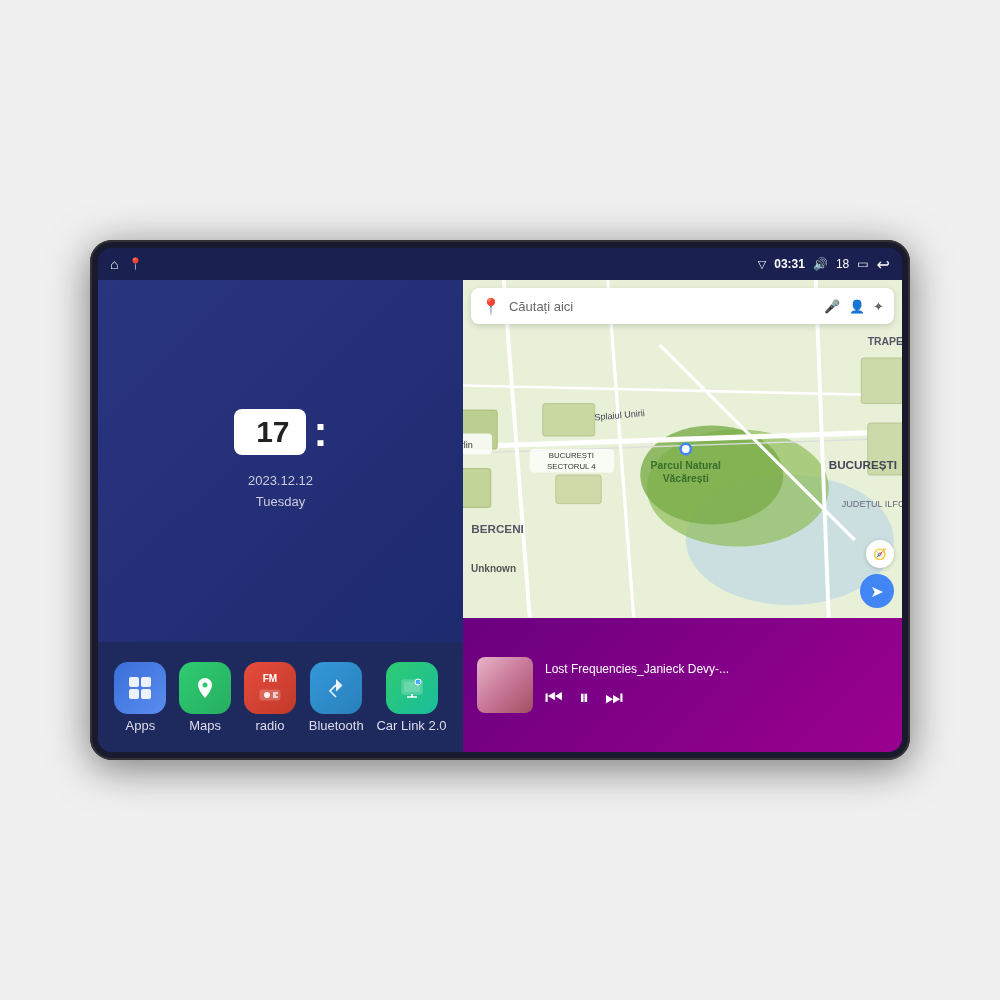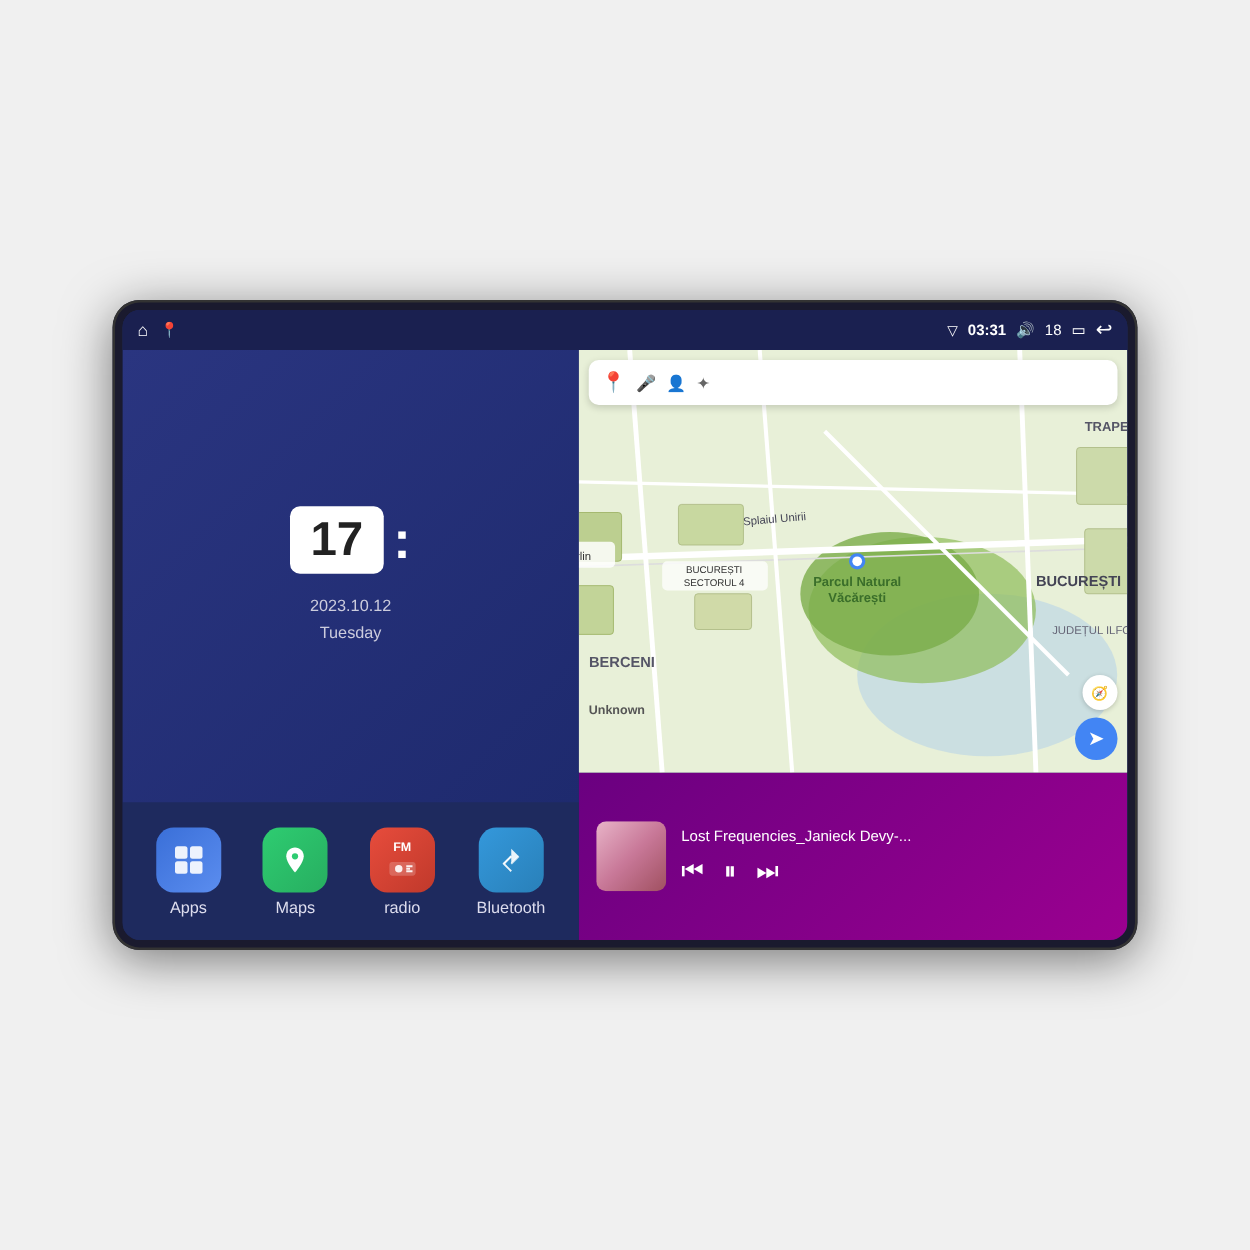--- a/index.html
+++ b/index.html
@@ -89,26 +89,26 @@
     .clock-display {
       display: flex;
       align-items: center;
       gap: 8px;
       margin-bottom: 16px;
     }
     .clock-block {
       background: #fff;
       border-radius: 8px;
       padding: 8px 16px;
-      font-size: 38px;
+      font-size: 30px;
       font-weight: bold;
       color: #222;
       line-height: 1;
       min-width: 72px;
-      text-align: left;
+      text-align: right;
     }
     .clock-colon {
       font-size: 42px;
       font-weight: bold;
       color: #fff;
       line-height: 1;
     }
     .clock-date {
       color: #ccd;
       font-size: 13px;
@@ -334,21 +334,21 @@
     <div class="main-content">
 
       <div class="left-panel">
 
         <div class="clock-widget">
           <div class="clock-display">
             <div class="clock-block">17</div>
             <div class="clock-colon">:</div>
           </div>
           <div class="clock-date">
-            <div>2023.10.12</div>
+            <div>2023.12.12</div>
             <div>Tuesday</div>
           </div>
         </div>
 
         <div class="app-row">
 
           <div class="app-icon">
             <div class="app-icon-img icon-apps">
               <svg width="28" height="28" viewBox="0 0 28 28" fill="none">
                 <rect x="3" y="3" width="10" height="10" rx="2" fill="white" opacity="0.9"></rect>
@@ -389,20 +389,33 @@
               <svg width="28" height="28" viewBox="0 0 28 28" fill="none">
                 <path d="M14 5L20 11L14 17V5Z" fill="white" opacity="0.9"></path>
                 <path d="M14 17L20 11" stroke="white" stroke-width="1.5" opacity="0.7"></path>
                 <path d="M14 23L8 17L14 11" stroke="white" stroke-width="1.5" opacity="0.9" fill="none"></path>
                 <path d="M14 11L8 17" stroke="white" stroke-width="1.5" opacity="0.7"></path>
               </svg>
             </div>
             <span class="app-icon-label">Bluetooth</span>
           </div>
 
+          <div class="app-icon">
+            <div class="app-icon-img icon-carlink">
+              <svg width="28" height="28" viewBox="0 0 28 28" fill="none">
+                <rect x="4" y="6" width="20" height="14" rx="2" fill="white" opacity="0.2" stroke="white" stroke-width="1.5"></rect>
+                <rect x="6" y="8" width="16" height="10" rx="1" fill="white" opacity="0.15"></rect>
+                <line x1="14" y1="20" x2="14" y2="23" stroke="white" stroke-width="2"></line>
+                <line x1="9" y1="23" x2="19" y2="23" stroke="white" stroke-width="1.5"></line>
+                <circle cx="20" cy="8" r="3" fill="#4af" stroke="white" stroke-width="1"></circle>
+                <text x="18.5" y="10.5" font-size="4" fill="white">+</text>
+              </svg>
+            </div>
+            <span class="app-icon-label">Car Link 2.0</span>
+          </div>
 
         </div>
       </div>
 
       <div class="right-panel">
 
         <div class="map-widget">
           <div class="map-bg">
             
             <svg class="map-svg" viewBox="0 0 435 260" preserveAspectRatio="xMidYMid slice">
@@ -452,20 +465,21 @@
               <circle cx="220" cy="130" r="5" fill="#4285f4"></circle>
               <circle cx="220" cy="130" r="3" fill="white"></circle>
 
               <path d="M400 35 C400 28 410 25 410 35 C410 42 403 48 400 50 C397 48 390 42 390 35 C390 25 400 28 400 35Z" fill="#e53935"></path>
               <circle cx="400" cy="35" r="3" fill="white"></circle>
             </svg>
 
             
             <div class="map-search">
               <span class="map-pin-icon">📍</span>
+              <span class="map-search-text">Căutați aici</span>
               <div class="map-search-icons">
                 <span style="font-size:13px;color:#4285f4;">🎤</span>
                 <span style="font-size:13px;color:#666;">👤</span>
                 <span style="font-size:13px;color:#666;">✦</span>
               </div>
             </div>
 
             
             <div class="map-overlay-btn map-overlay-compass" style="bottom:50px;">
               <span style="font-size:11px;">🧭</span>

